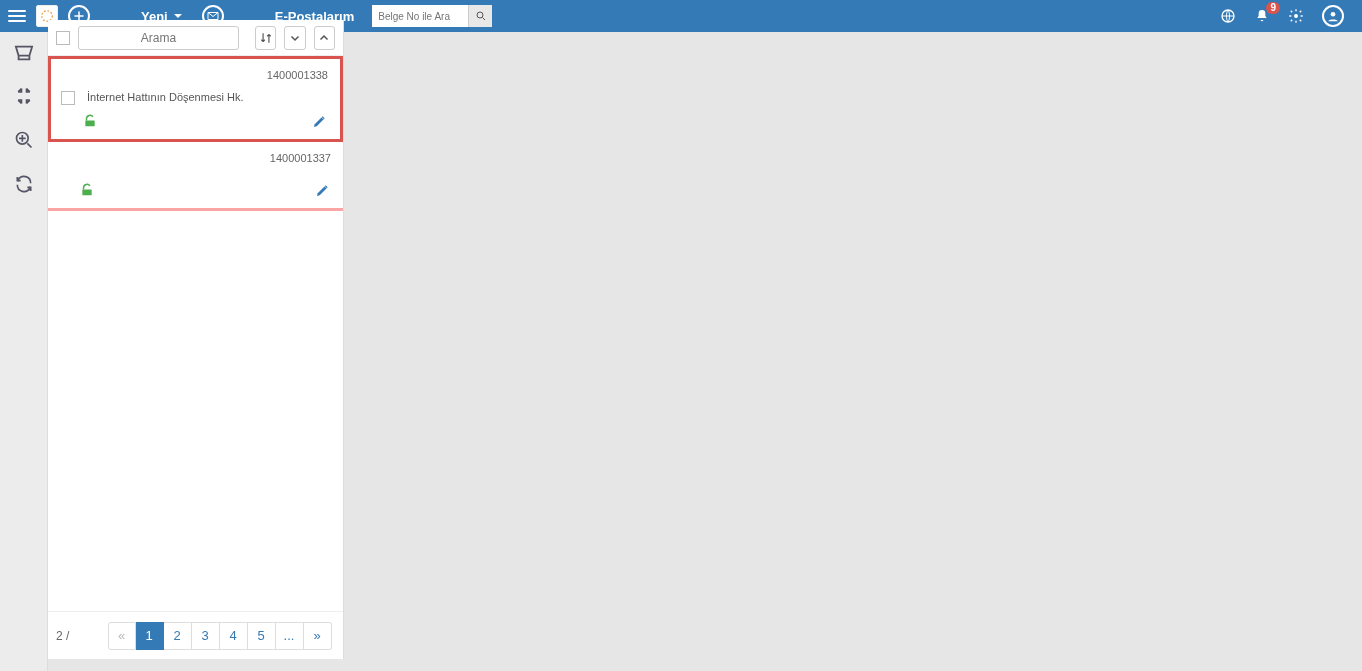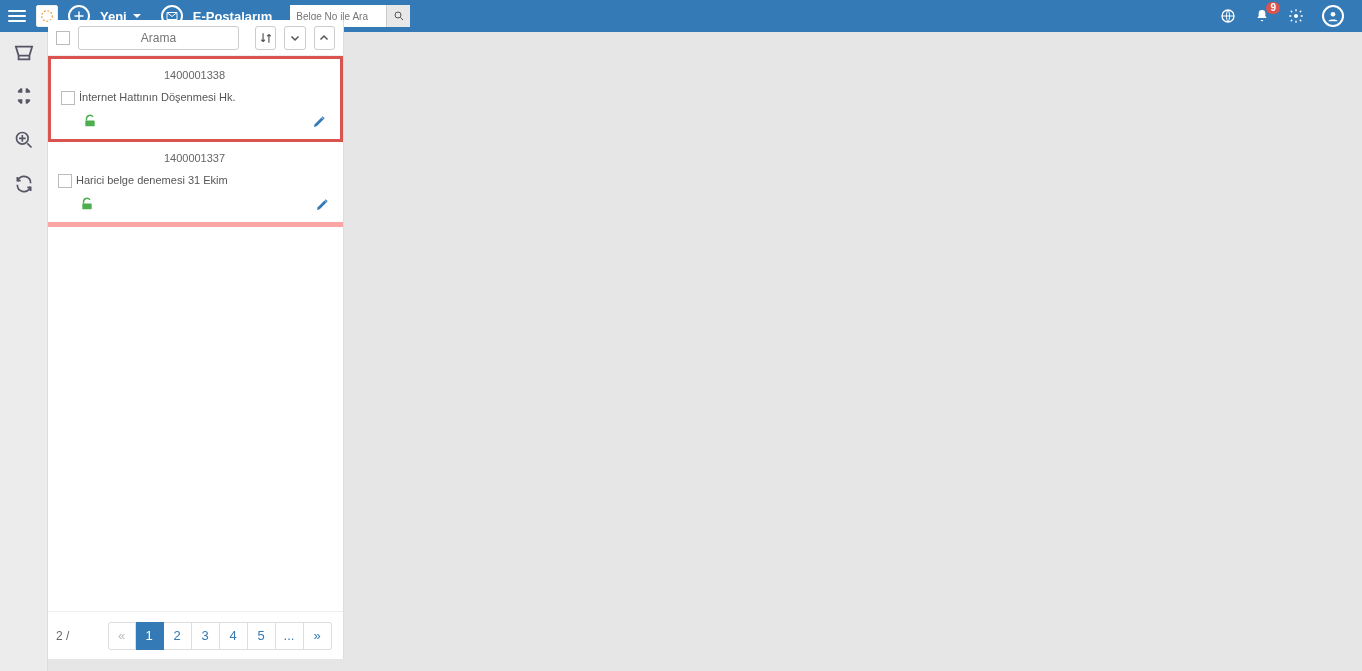--- a/index.html
+++ b/index.html
@@ -7,21 +7,21 @@
   body { background:#e6e6e6; width:1362px; height:671px; overflow:hidden; position:relative;}
 
   
   .navbar { height:32px; background:#337ab7; color:#fff; display:flex; align-items:center; padding:0 8px; }
   .nav-left { display:flex; align-items:center; gap:10px; }
   .nav-right { margin-left:auto; display:flex; align-items:center; gap:18px; padding-right:10px;}
   .burger { cursor:pointer; display:flex; flex-direction:column; gap:3px; }
   .burger div { width:18px; height:2px; background:#fff; border-radius:1px;}
   .app-logo { width:22px; height:22px; background:#fff; border:1px solid #eee; border-radius:2px; display:flex; align-items:center; justify-content:center; font-size:10px; color:#e07b2d;}
   .circle-btn { width:22px; height:22px; border:2px solid #fff; border-radius:50%; display:flex; align-items:center; justify-content:center; font-size:13px; font-weight:bold; color:#fff; cursor:pointer;}
-  .nav-label { font-weight:bold; color:#fff; cursor:pointer; display:flex; align-items:center; gap:4px;}
+  .nav-label { font-weight:bold; color:#fff; cursor:pointer; display:flex; align-items:center; gap:4px;margin-left:41px;}
   .caret { display:inline-block; width:0; height:0; border-left:4px solid transparent; border-right:4px solid transparent; border-top:4px solid #fff; margin-left:2px;}
   .search-box { display:flex; height:22px; margin-left:8px;}
   .search-box input { width:96px; border:none; padding:2px 6px; font-size:10px; background:#fff; color:#888; outline:none;}
   .search-box .search-btn { width:24px; background:#e8e8e8; border-left:1px solid #ccc; display:flex; align-items:center; justify-content:center; cursor:pointer; color:#555;}
   .nav-icon { color:#fff; cursor:pointer; position:relative; display:flex; align-items:center; justify-content:center;}
   .bell-wrap { position:relative; }
   .badge { position:absolute; top:-6px; right:-10px; background:#d9534f; color:#fff; font-size:10px; font-weight:bold; padding:1px 4px; border-radius:7px; line-height:1; }
   .user-circle { width:22px; height:22px; border:2px solid #fff; border-radius:50%; display:flex; align-items:center; justify-content:center;}
 
   
@@ -37,24 +37,24 @@
 
   
   .list-panel { position:absolute; top:20px; left:48px; width:296px; height:639px; background:#fff; border-right:1px solid #ddd; display:flex; flex-direction:column;}
   .list-header { height:36px; border-bottom:1px solid #eee; display:flex; align-items:center; padding:0 8px; gap:8px;}
   .chk { width:14px; height:14px; border:1px solid #bbb; background:#fff; cursor:pointer; flex-shrink:0;}
   .search-input { flex:0 0 124px; height:24px; border:1px solid #ccc; border-radius:3px; text-align:center; font-size:12px; color:#888; outline:none; background:#fff;}
   .btn-sm { height:24px; border:1px solid #ccc; border-radius:3px; background:#fff; display:flex; align-items:center; justify-content:center; cursor:pointer; color:#555;}
   .btn-sort { width:28px; }
   .btn-arrow { width:28px; }
   .list-body { flex:1; overflow:auto;}
-  .doc-item { border-bottom:5px solid #fca5a5; padding:8px 10px 10px 10px; position:relative;}
+  .doc-item { border-bottom:3px solid #fca5a5; padding:8px 10px 10px 10px; position:relative;}
   .doc-item.selected { border:3px solid #d9534f; }
-  .doc-num { text-align:center; font-size:11px; color:#666; padding-right:2px; padding-top:2px; padding-bottom:10px;}
-  .doc-row { display:flex; align-items:flex-start; gap:4px;}
+  .doc-num { text-align:right; font-size:11px; color:#666; padding-right:2px; padding-top:2px; padding-bottom:10px;}
+  .doc-row { display:flex; align-items:flex-start; gap:12px;}
   .doc-title { font-size:11px; color:#555; flex:1;}
   .doc-icons { display:flex; justify-content:space-between; align-items:center; padding:8px 2px 0 22px;}
   .unlock { color:#4cae4c; }
   .pen { color:#337ab7; font-style:italic; }
 
   
   .list-footer { height:48px; border-top:1px solid #eee; display:flex; align-items:center; padding:0 8px; gap:8px;}
   .page-count { font-size:12px; color:#666; width:40px;}
   .pagination { display:flex; margin-left:auto; margin-right:auto;}
   .page-item { min-width:28px; height:28px; border:1px solid #ddd; border-left:none; background:#fff; color:#337ab7; display:flex; align-items:center; justify-content:center; cursor:pointer; font-size:13px; padding:0 8px;}
@@ -216,24 +216,20 @@
           <span class="pen">
             <svg width="16" height="16" viewBox="0 0 24 24">
               <path d="M3 21l4-1 12-12-3-3L4 17l-1 4z" fill="#337ab7"></path>
               <path d="M14 6l3 3" stroke="#fff" stroke-width="1"></path>
             </svg>
           </span>
         </div>
       </div>
       <div class="doc-item">
         <div class="doc-num">1400001337</div>
-        <div class="doc-row">
-          <div class="chk"></div>
-          <div class="doc-title">Harici belge denemesi 31 Ekim</div>
-        </div>
         <div class="doc-icons">
           <span class="unlock">
             <svg width="14" height="14" viewBox="0 0 24 24">
               <path d="M6 11V8a6 6 0 0 1 11-3" fill="none" stroke="#4cae4c" stroke-width="2.5"></path>
               <rect x="4" y="11" width="16" height="10" rx="1" fill="#4cae4c"></rect>
             </svg>
           </span>
           <span class="pen">
             <svg width="16" height="16" viewBox="0 0 24 24">
               <path d="M3 21l4-1 12-12-3-3L4 17l-1 4z" fill="#337ab7"></path>

